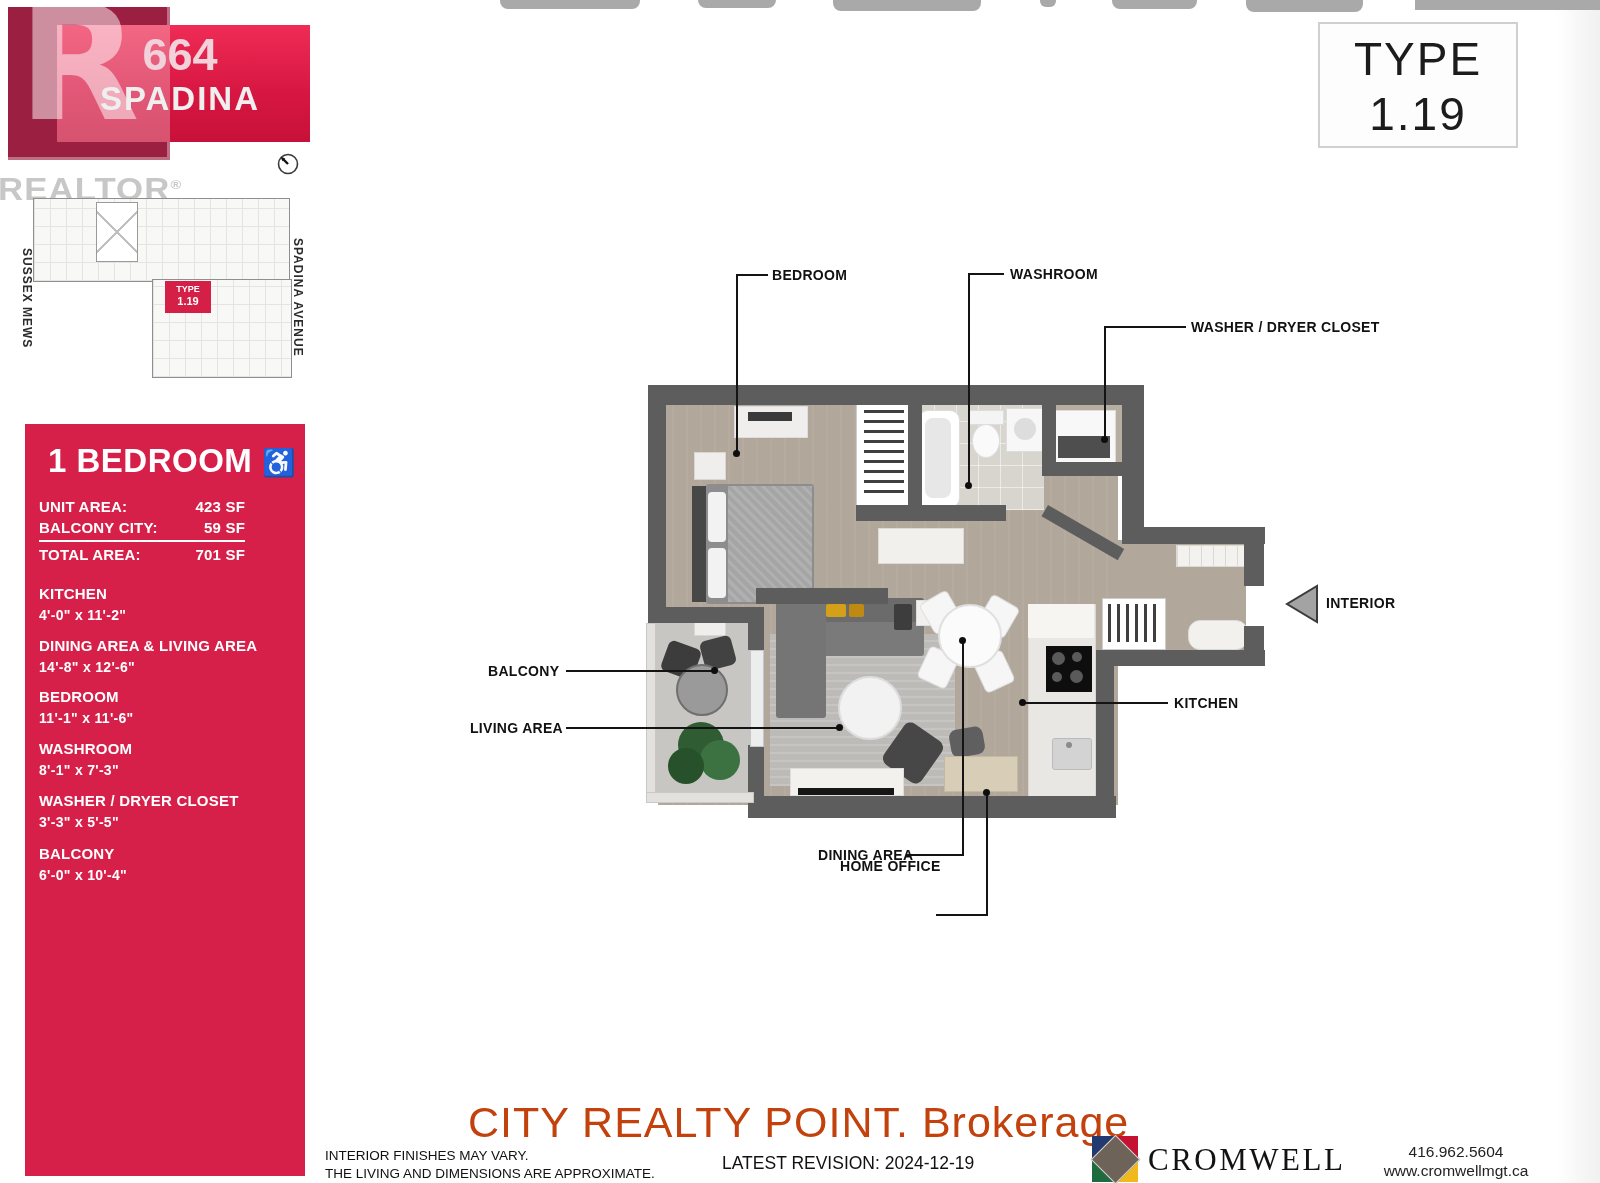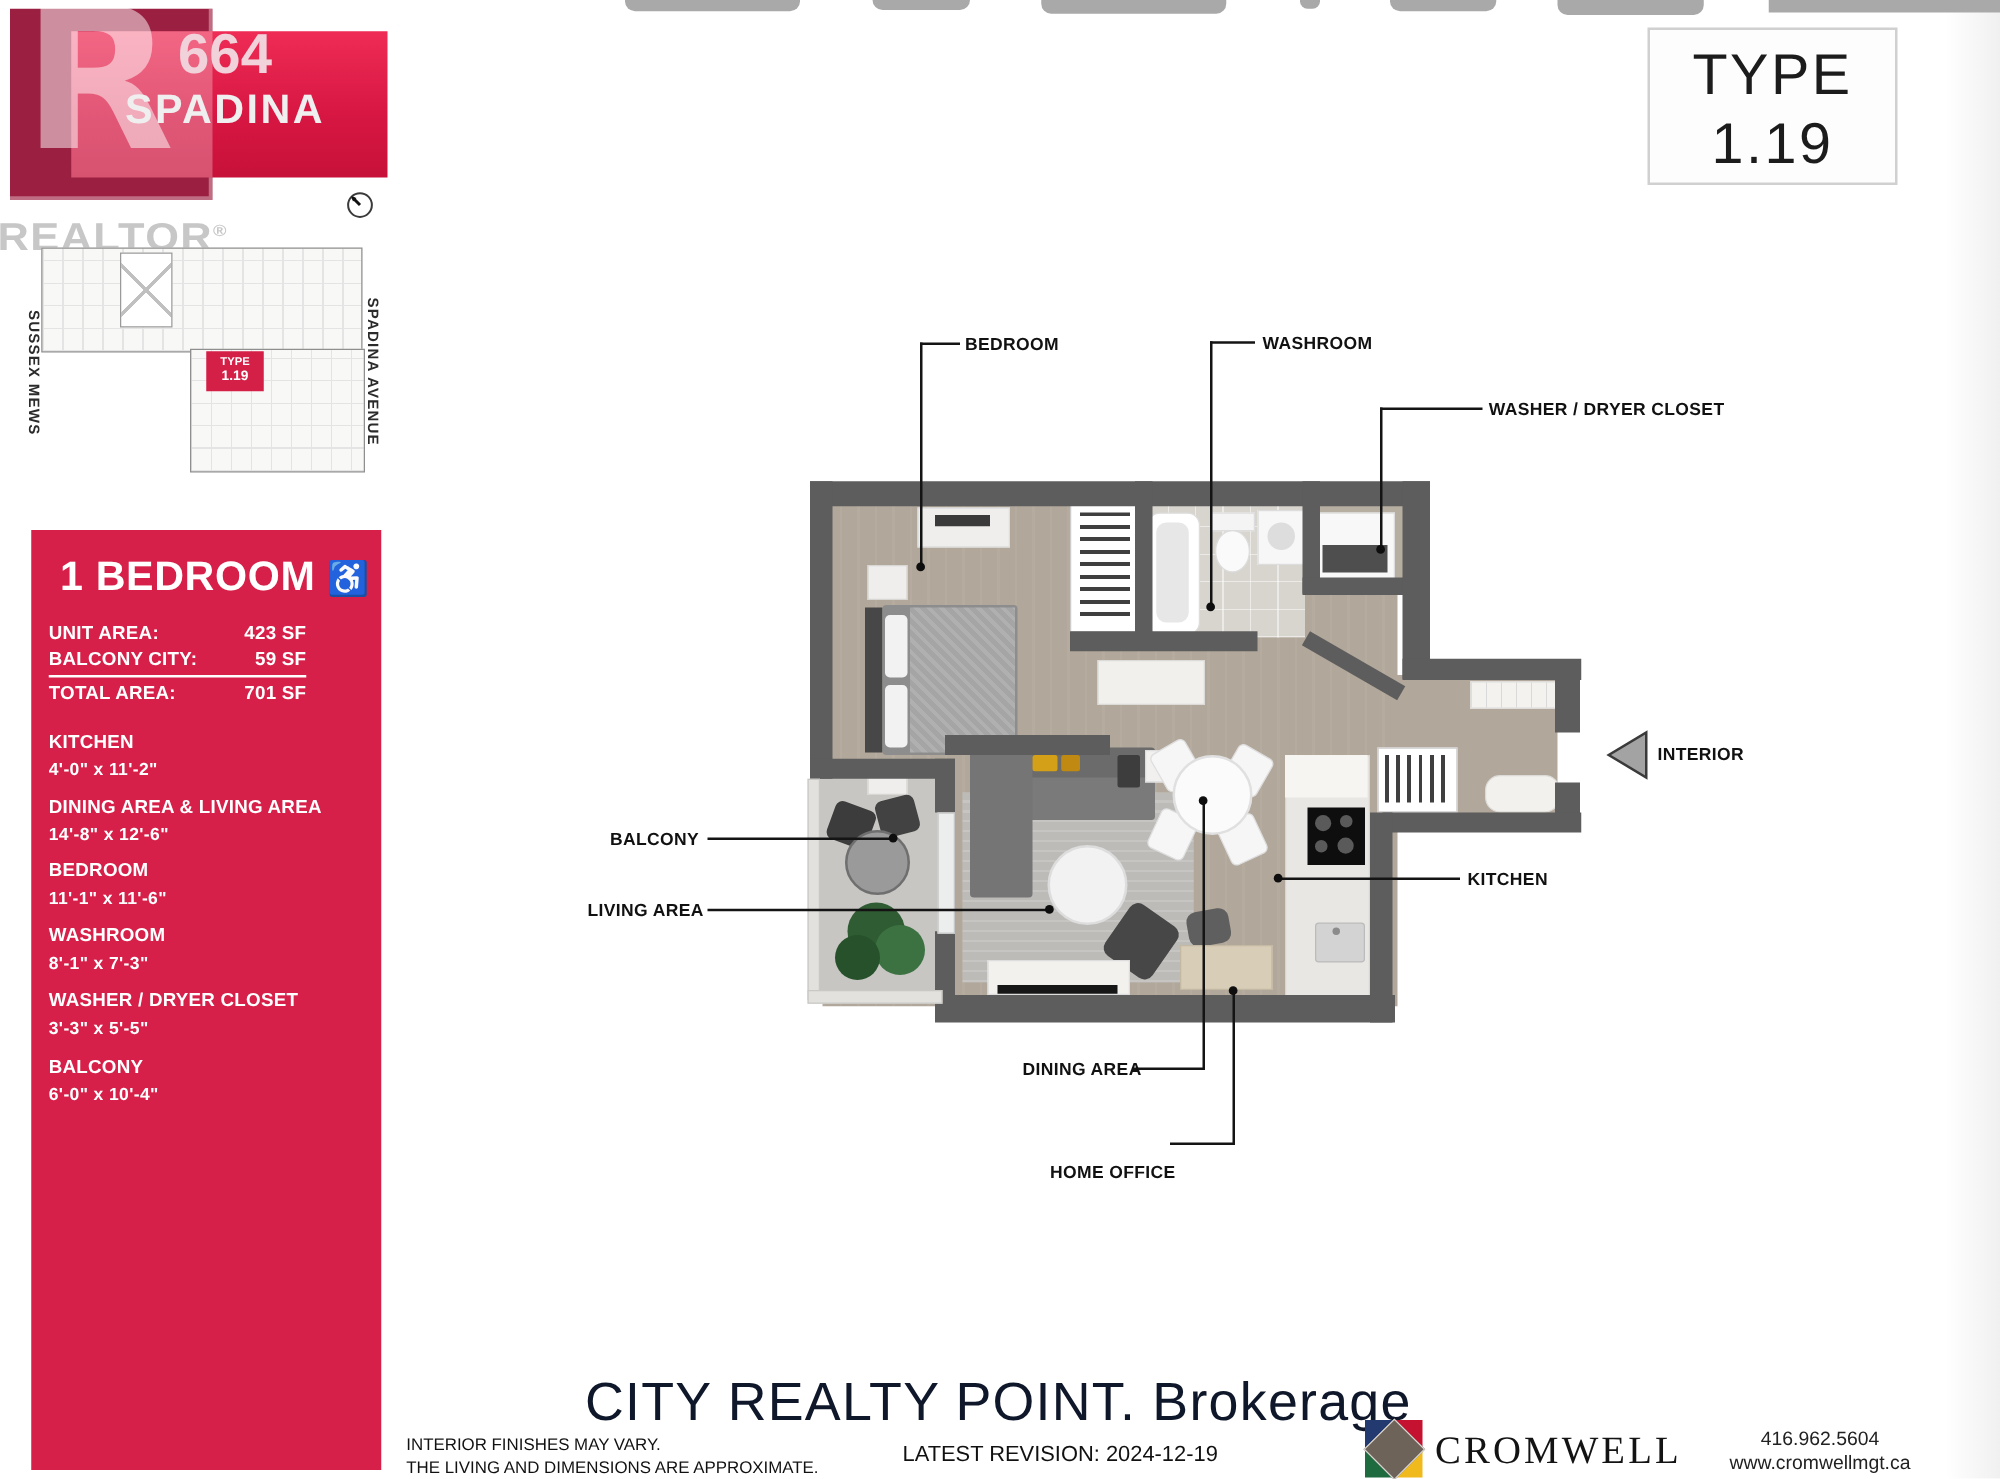--- a/index.html
+++ b/index.html
@@ -43,21 +43,21 @@
   .sb-area-row{position:absolute;left:14px;width:206px;display:flex;justify-content:space-between;
      font-size:15px;font-weight:bold;letter-spacing:.2px;}
   .sb-room-name{position:absolute;left:14px;font-size:15px;font-weight:bold;letter-spacing:.2px;white-space:nowrap;}
   .sb-room-dims{position:absolute;left:14px;font-size:14px;font-weight:600;letter-spacing:.3px;}
   .sb-footer{position:absolute;left:14px;top:682px;font-size:15px;font-weight:bold;line-height:22px;width:250px;}
   
   .type-box{position:absolute;left:1318px;top:22px;width:200px;height:126px;background:#fdfdfd;
      border:2px solid #d0d0d0;z-index:8;text-align:center;color:#1c1c1c;
      font-size:46px;letter-spacing:2px;line-height:1.2;padding-top:8px;box-sizing:border-box;}
   
-  .watermark{position:absolute;left:468px;top:1098px;font-size:43px;font-weight:500;color:#0f172a;
+  .watermark{position:absolute;left:468px;top:1098px;font-size:43px;font-weight:500;color:#c2410c;
      letter-spacing:1px;z-index:3;white-space:nowrap;}
   .smallprint{position:absolute;font-size:13.5px;color:#111;z-index:4;}
   .revision{position:absolute;left:722px;top:1153px;font-size:17.5px;color:#111;z-index:4;font-weight:500;}
   .cromwell-name{position:absolute;left:1148px;top:1142px;font-family:"Liberation Serif",serif;
      font-size:31px;color:#131313;letter-spacing:2.5px;z-index:4;}
   .contact{position:absolute;left:1366px;top:1142px;width:180px;text-align:center;font-size:15.5px;
      color:#222;line-height:19px;z-index:4;}
   .diamond{position:absolute;left:1092px;top:1136px;width:46px;height:46px;z-index:4;}
   .diamond .q{position:absolute;width:23px;height:23px;}
   .diamond .core{position:absolute;left:6px;top:6px;width:33px;height:33px;background:#6e6359;
@@ -76,21 +76,21 @@
   <div class="blob" style="left:1040px;width:16px;height:7px;border-radius:0 0 6px 6px"></div>
   <div class="blob" style="left:1112px;width:85px;height:9px"></div>
   <div class="blob" style="left:1246px;width:117px;height:12px"></div>
   <div class="blob" style="left:1415px;width:185px;height:10px;border-radius:0"></div>
   <div class="edge-shade"></div>
 
   <div class="logo-square"></div>
   <div class="banner"></div>
   <div class="banner-overlap"></div>
   <div class="big-r">R</div>
-  <div class="abs" style="left:60px;top:20px;width:240px;text-align:center;z-index:7;">
+  <div class="abs" style="left:60px;top:32px;width:240px;text-align:center;z-index:7;">
     <div style="font-size:45px;font-weight:bold;color:#f1d2da;line-height:1;">664</div>
     <div style="font-size:33px;font-weight:bold;color:#f0eff0;letter-spacing:2px;margin-top:3px;">SPADINA</div>
   </div>
   <div class="realtor-txt"><span>REALTOR</span><sup>®</sup></div>
 
   <div class="abs" style="left:276px;top:152px;z-index:6;">
     <svg width="24" height="24" viewBox="0 0 24 24">
       <circle cx="12" cy="12" r="9.5" fill="none" stroke="#3a3a3a" stroke-width="1.6"></circle>
       <path d="M12 12 L6 6" stroke="#111" stroke-width="2.4"></path>
       <path d="M5 5 l4.2 1.4 -2.8 2.8 z" fill="#111"></path>
@@ -284,21 +284,21 @@
   <div class="plabel" style="left:470px;top:720px;">LIVING AREA</div>
 
   <div class="lead" style="left:906px;top:854px;width:58px;height:2px;"></div>
   <div class="lead" style="left:962px;top:640px;width:2px;height:216px;"></div>
   <div class="dot" style="left:959px;top:637px;"></div>
   <div class="plabel" style="left:818px;top:847px;">DINING AREA</div>
 
   <div class="lead" style="left:936px;top:914px;width:52px;height:2px;"></div>
   <div class="lead" style="left:986px;top:792px;width:2px;height:124px;"></div>
   <div class="dot" style="left:983px;top:789px;"></div>
-  <div class="plabel" style="left:840px;top:929px;">HOME OFFICE</div>
+  <div class="plabel" style="left:840px;top:858px;">HOME OFFICE</div>
 
   <div class="watermark">CITY REALTY POINT. Brokerage</div>
   <div class="smallprint" style="left:325px;top:1148px;">INTERIOR FINISHES MAY VARY.</div>
   <div class="smallprint" style="left:325px;top:1166px;">THE LIVING AND DIMENSIONS ARE APPROXIMATE.</div>
   <div class="revision">LATEST REVISION: 2024-12-19</div>
 
   <div class="diamond">
     <div class="q" style="left:0;top:0;background:#223a70;"></div>
     <div class="q" style="left:23px;top:0;background:#c51230;"></div>
     <div class="q" style="left:0;top:23px;background:#1e6b40;"></div>

